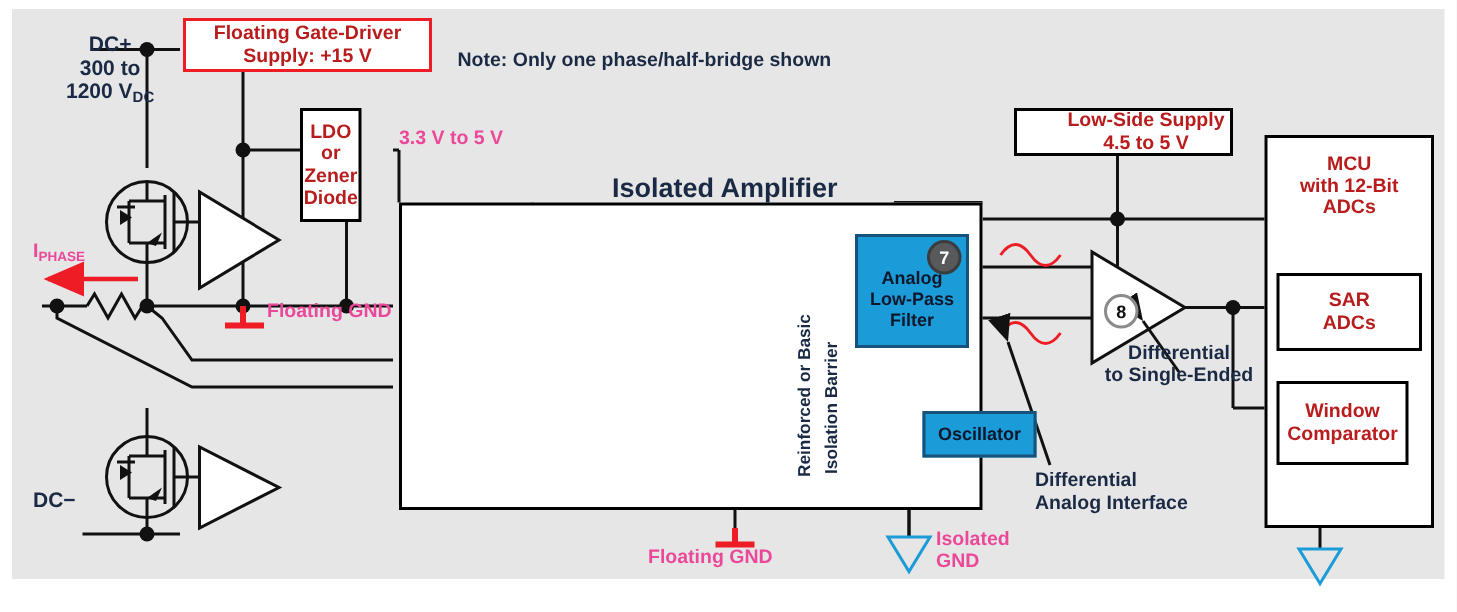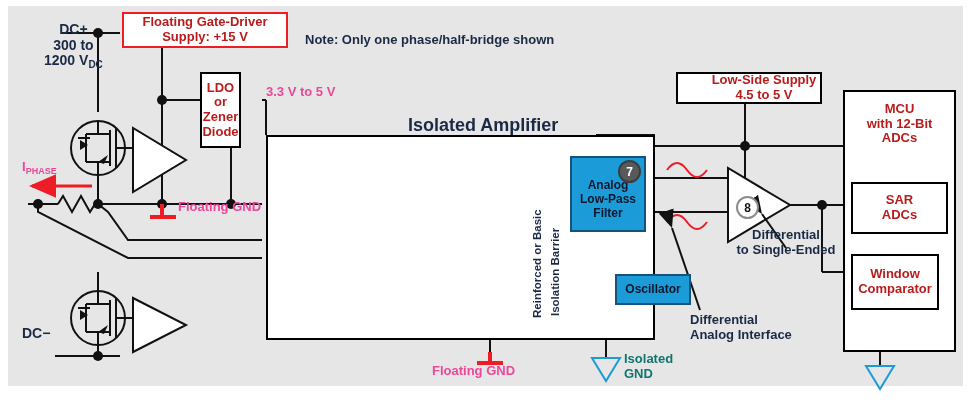--- a/index.html
+++ b/index.html
@@ -2,21 +2,21 @@
 <html><head>
 <meta charset="utf-8">
 <style>
   html,body{margin:0;padding:0;background:#ffffff;}
   body{font-family:"Liberation Sans","DejaVu Sans",sans-serif;}
   #stage{position:relative;width:971px;height:408px;overflow:hidden;background:#ffffff;}
   #canvas{position:absolute;left:8px;top:6px;width:955px;height:380px;background:#e6e6e6;}
   svg.layer{position:absolute;left:0;top:0;width:971px;height:408px;overflow:visible;}
   .lbl{position:absolute;font-weight:bold;line-height:1.12;color:#1b2a44;white-space:pre;}
   .red{color:#ec4899;}
-  .blue{color:#0f766e;}
+  .blue{color:#ec4899;}
   .box{position:absolute;background:#ffffff;border:2px solid #000;box-sizing:border-box;
        display:flex;align-items:center;justify-content:center;text-align:center;
        font-weight:bold;color:#b91c1c;line-height:1.12;}
   .redbox{border-color:#ee1c25;}
   .bluebox{position:absolute;background:#1b9bd8;border:2px solid #16527a;box-sizing:border-box;
        display:flex;align-items:center;justify-content:center;text-align:center;
        font-weight:bold;color:#0f172a;line-height:1.14;}
   .isoamp{position:absolute;background:#ffffff;border:2px solid #000;box-sizing:border-box;}
   .vert{position:absolute;font-weight:bold;color:#1b2a44;white-space:nowrap;
         transform-origin:0 0;transform:rotate(-90deg);}

